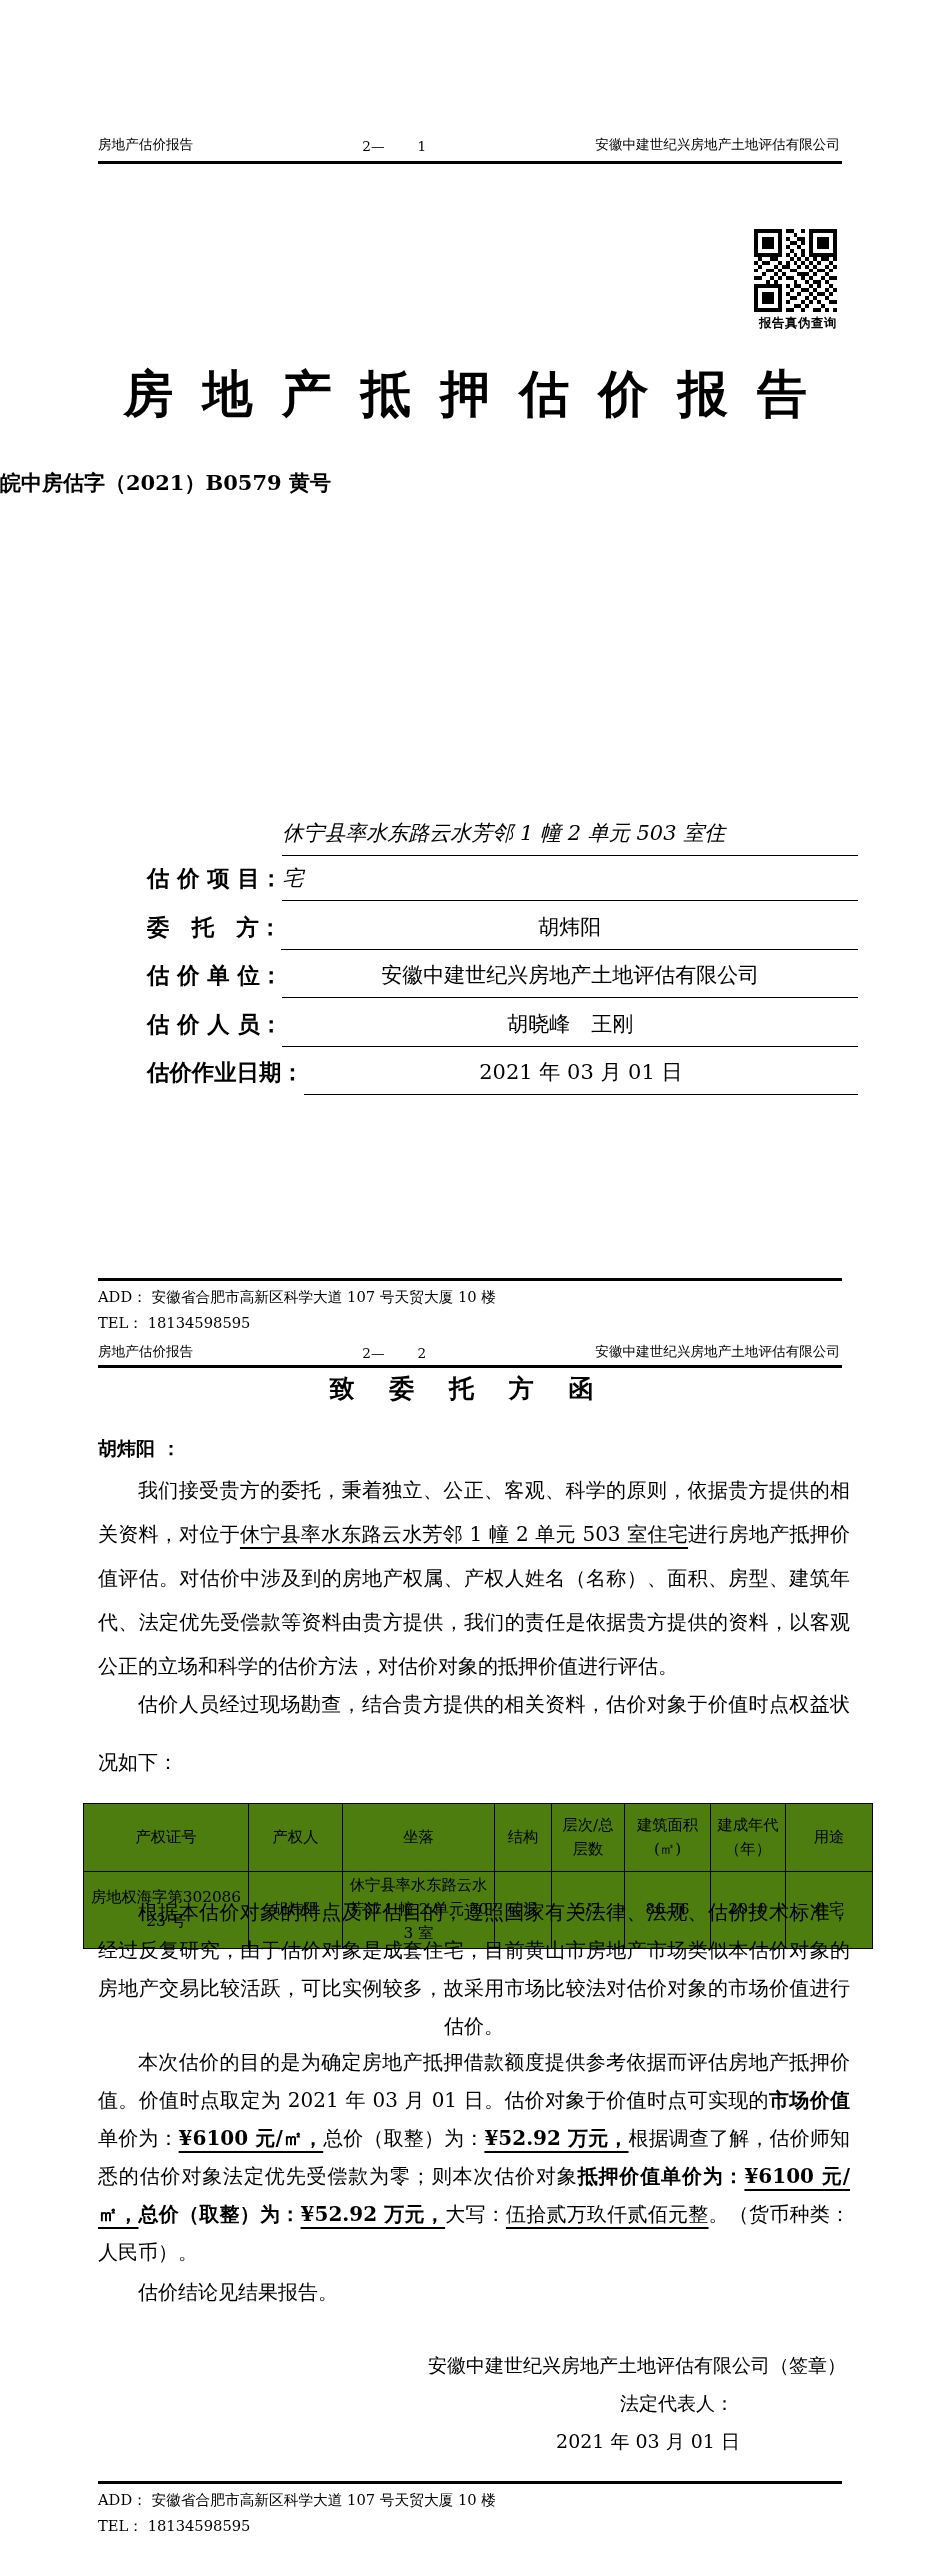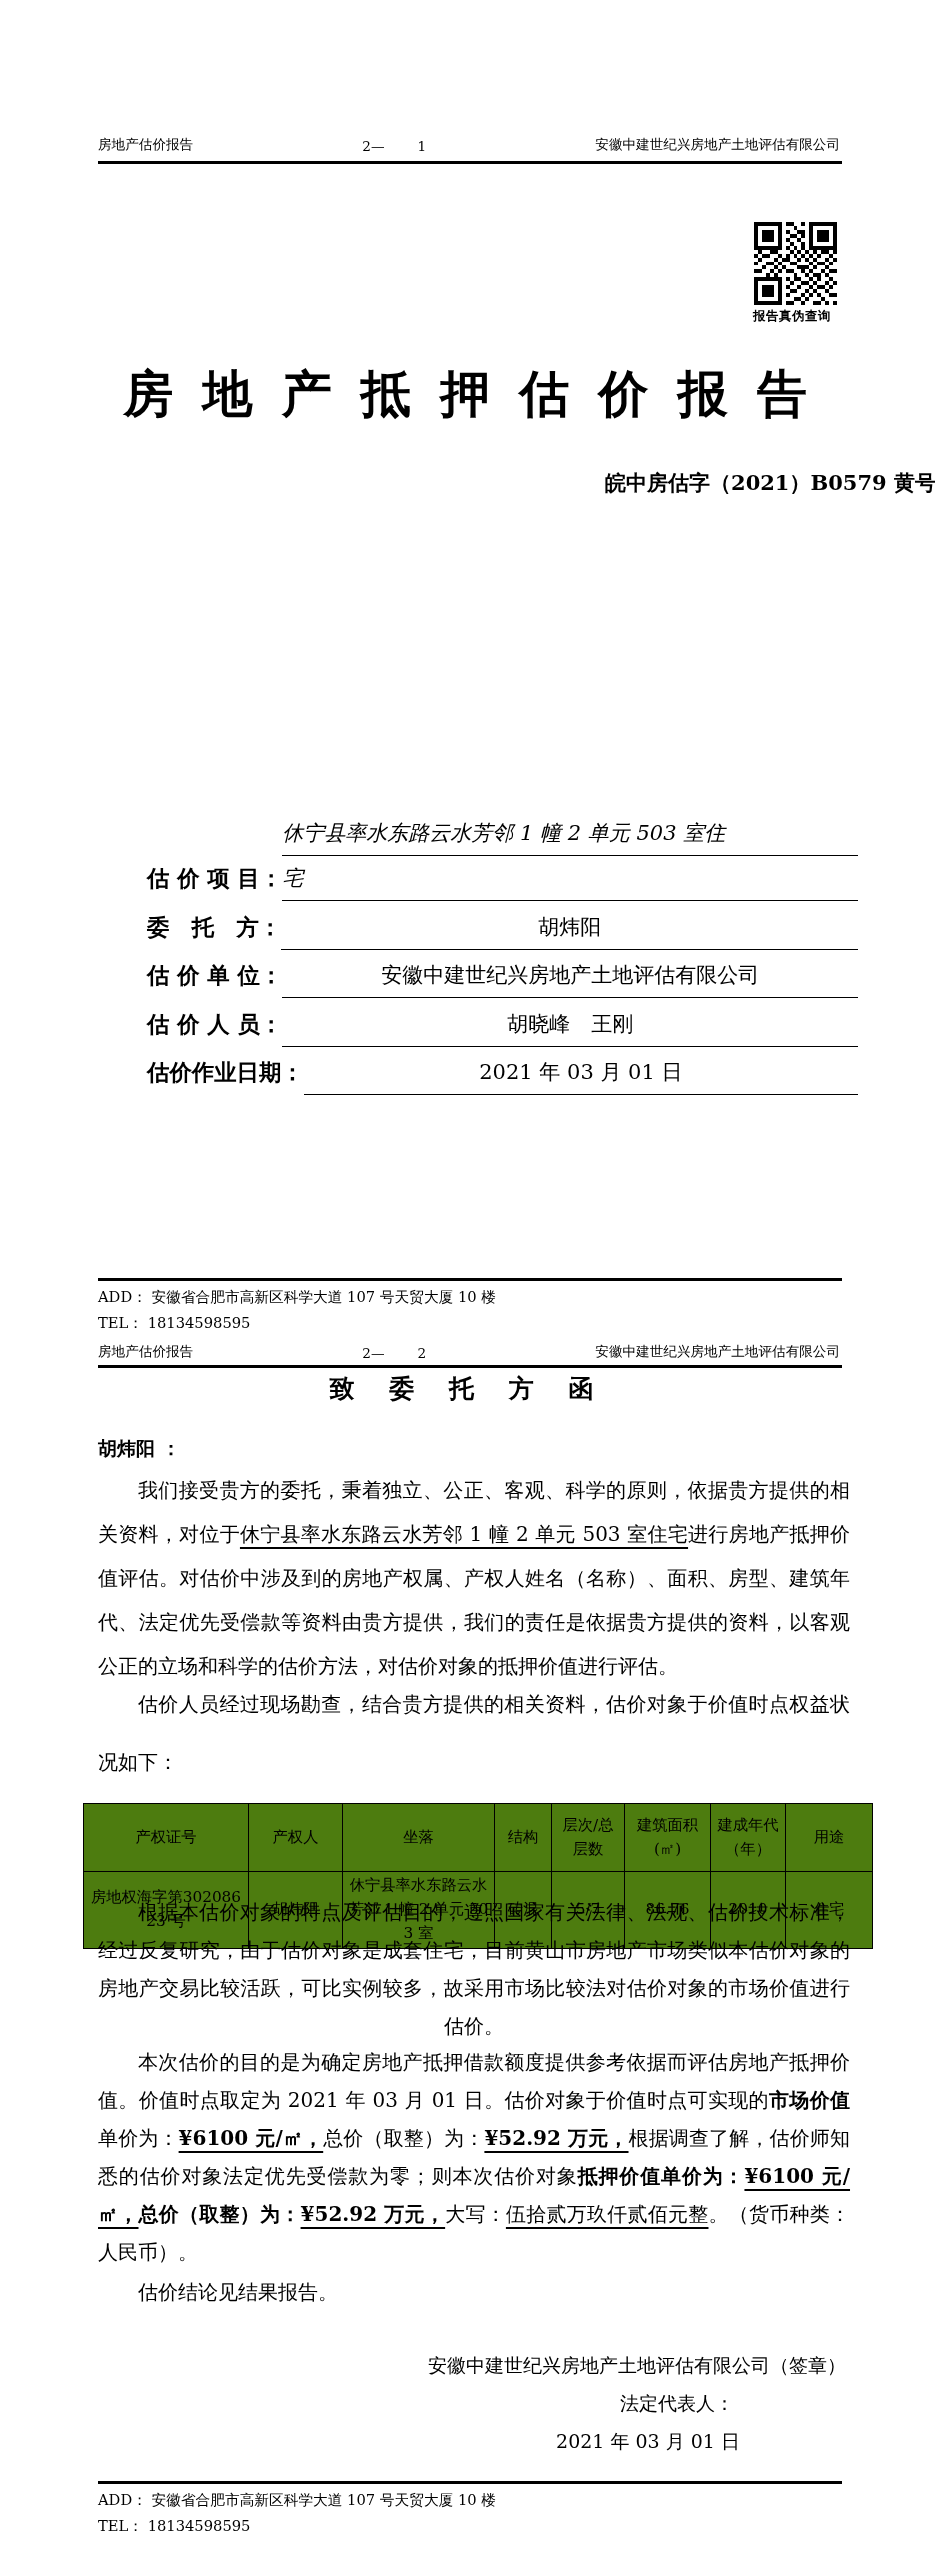--- a/index.html
+++ b/index.html
@@ -14,28 +14,28 @@
   .pg-header{position:absolute;left:98px;right:96px;display:flex;align-items:flex-end;font-size:13.6px;}
   .pg-header .side{white-space:nowrap;}
   .pg-header .ctr{flex:1;display:flex;justify-content:center;gap:33px;}
   #header1{top:88px;}
   #header2{top:1295px;}
   .hrule{position:absolute;left:98px;right:94px;height:2.9px;background:#000;}
   #hrule1{top:113px;}
   #hrule2{top:1317px;}
 
   
-  .qr-block{position:absolute;top:174px;right:99px;width:84px;text-align:left;}
+  .qr-block{position:absolute;top:181px;right:99px;width:84px;text-align:right;}
   .qr-block svg{display:block;width:83px;height:83px;margin:0 auto;}
   .qr-caption{font-weight:bold;font-size:12.4px;margin-top:2.9px;letter-spacing:0.6px;white-space:nowrap;}
 
   
   .title{position:absolute;top:316px;left:0;width:100%;text-align:center;
          font-size:50px;font-weight:bold;letter-spacing:5.9px;line-height:59px;}
-  .report-no{position:absolute;top:419px;left:0;width:100%;text-align:right;
+  .report-no{position:absolute;top:419px;left:0;width:100%;text-align:left;
          font-size:21px;font-weight:bold;line-height:31px;}
 
   .fields{position:absolute;top:763px;left:147px;right:78px;}
   .frow{display:flex;align-items:flex-end;margin-bottom:3.5px;}
   .flabel{font-weight:bold;font-size:22.4px;line-height:45px;white-space:pre;flex:none;}
   .fval-wrap{flex:1;min-width:0;}
   .fline{border-bottom:1.8px solid #000;font-size:21px;line-height:44px;text-align:center;
          white-space:nowrap;overflow:visible;}
   .fline.left{text-align:left;white-space:normal;font-style:italic;}
 

